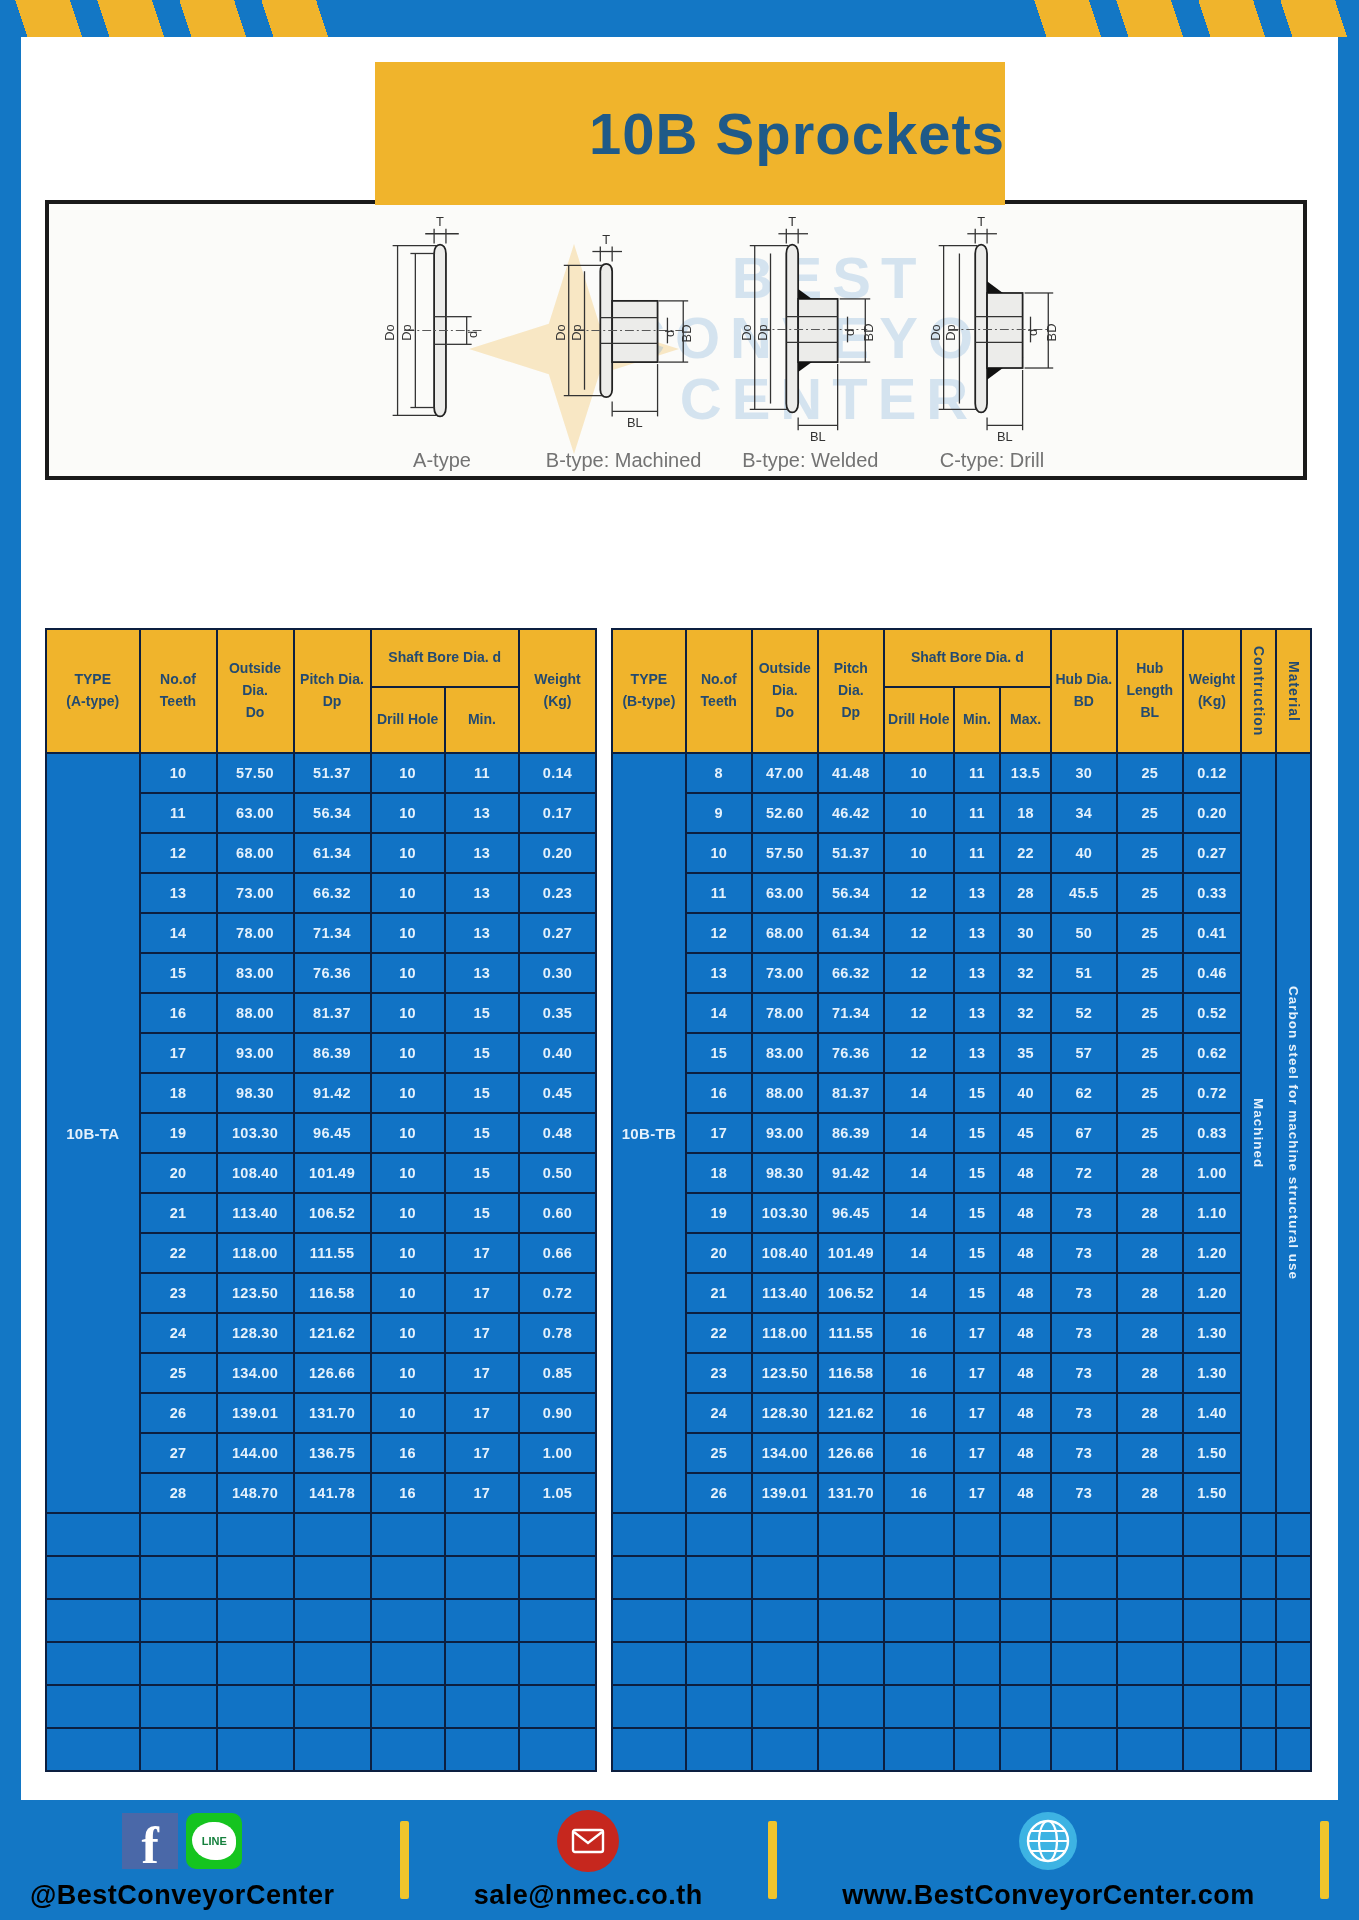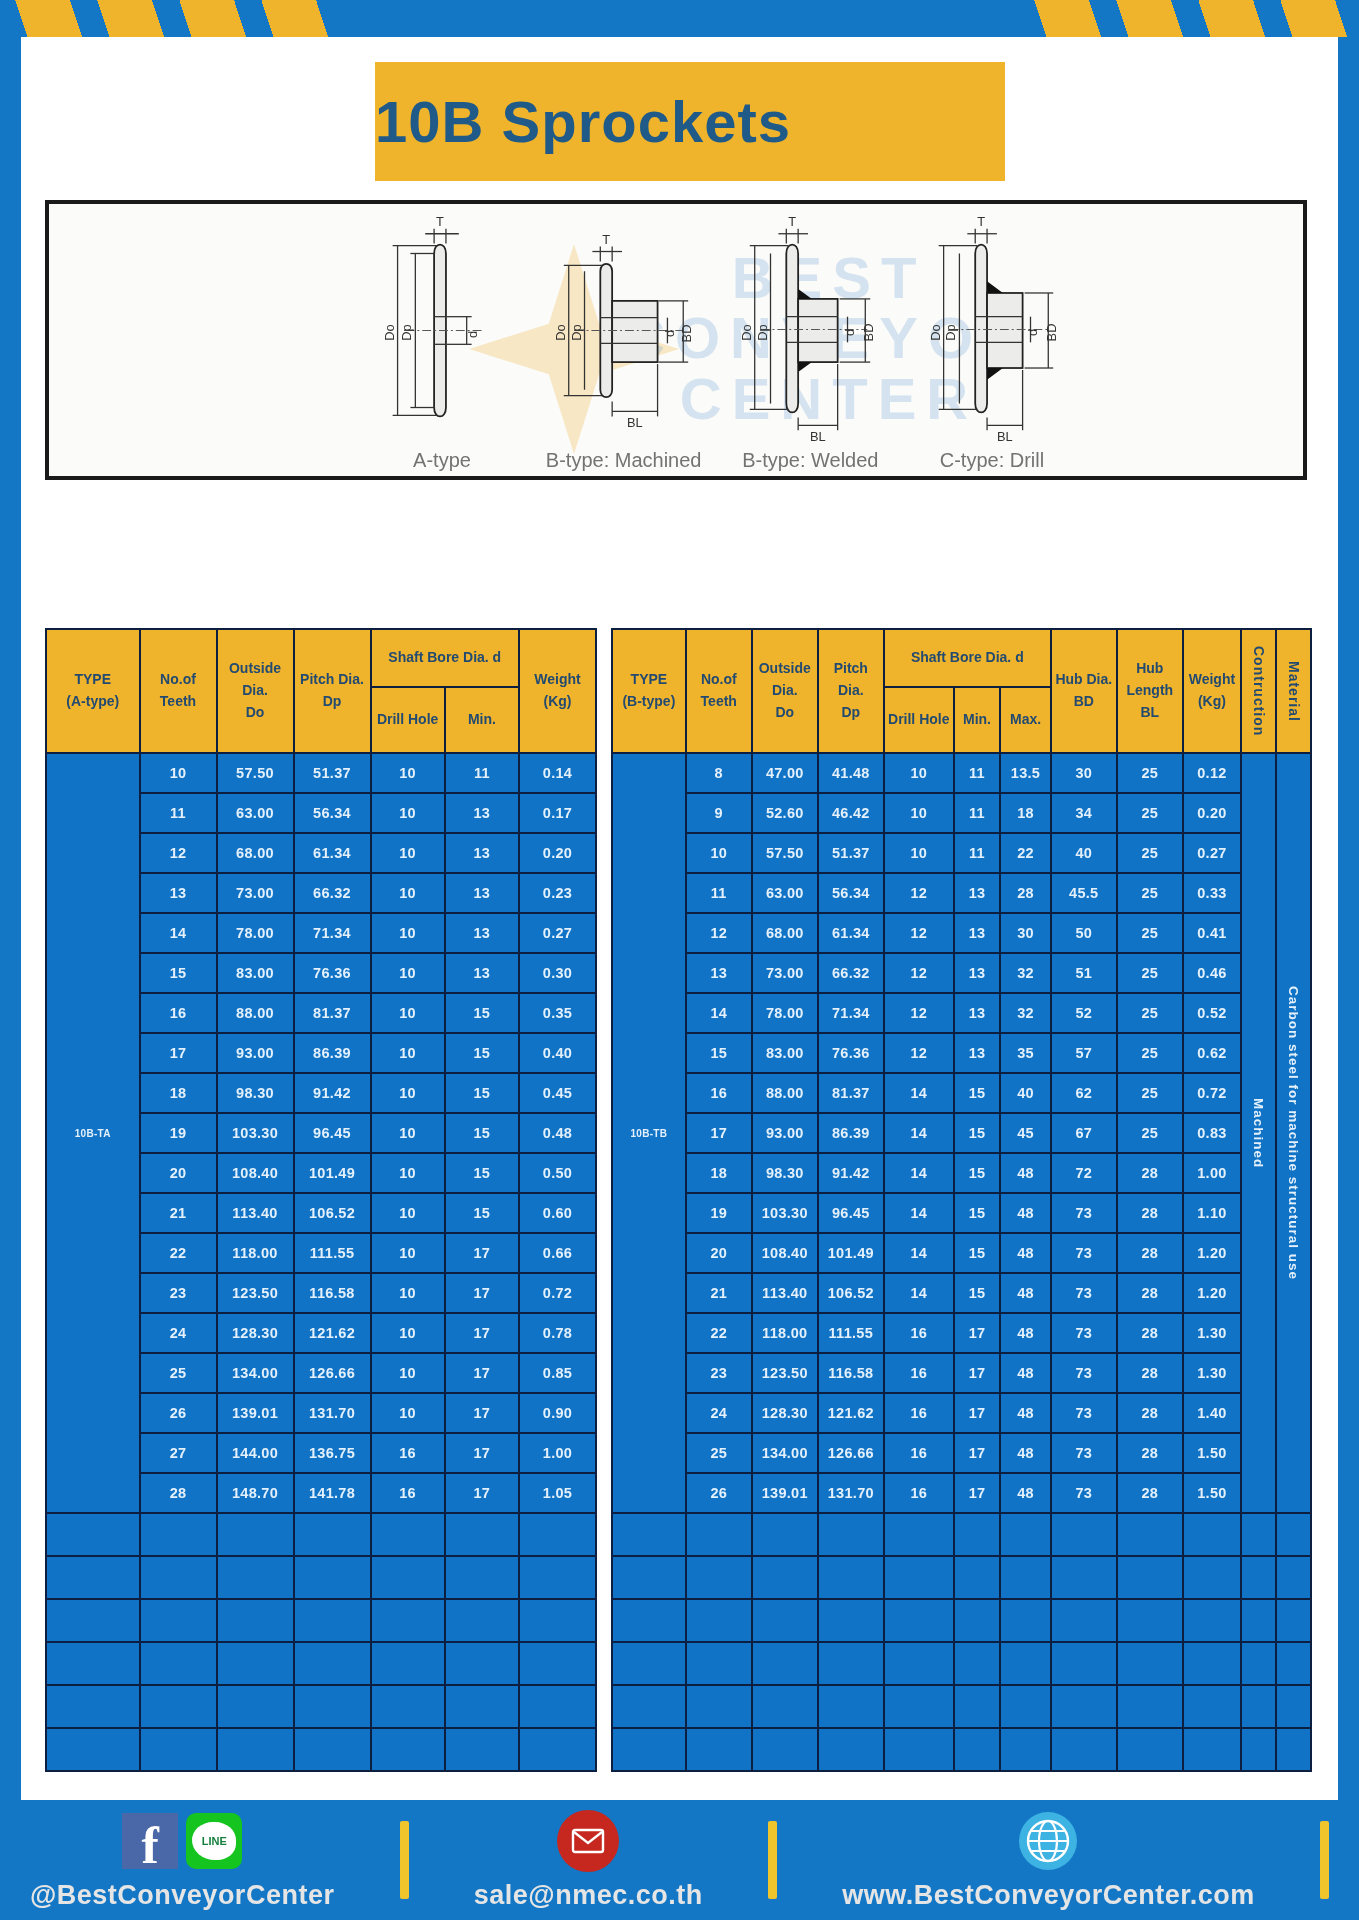--- a/index.html
+++ b/index.html
@@ -9,22 +9,22 @@
   }
   
   .edge{position:absolute;top:0;bottom:0;width:21px;background:#1377c5;z-index:5;}
   .edge.left{left:0}.edge.right{right:0}
   .top-bar{position:absolute;top:0;left:0;right:0;height:37px;background:#1377c5;z-index:6;}
   .top-bar .stripes{position:absolute;top:0;bottom:0;
     background:repeating-linear-gradient(72deg,#1377c5 0 26px,#f0b42c 26px 78px);}
   .top-bar .stripes.s-left{left:0;width:330px;}
   .top-bar .stripes.s-right{right:0;width:340px;}
   
-  .title-box{position:absolute;left:375px;top:62px;width:630px;height:119px;
-    background:#f0b42c;display:flex;align-items:center;justify-content:flex-start;z-index:4;}
+  .title-box{position:absolute;left:375px;top:62px;width:630px;height:143px;
+    background:#f0b42c;display:flex;align-items:center;justify-content:flex-end;z-index:4;}
   .title-box h1{margin:0;font-size:58px;font-weight:bold;color:#1f5a88;letter-spacing:1px;}
   
   .panel{position:absolute;left:45px;top:200px;width:1262px;height:280px;
     background:#fbfbf9;border:4px solid #1a1a1a;box-sizing:border-box;z-index:3;}
   .specs{position:absolute;left:28px;top:96px;color:#20618f;font-weight:bold;
     font-size:19px;line-height:28px;white-space:pre;}
   .specs div{white-space:pre;}
   .watermark{position:absolute;left:565px;top:44px;width:430px;text-align:center;
     font-weight:bold;font-size:58px;line-height:1.04;letter-spacing:10px;
     color:rgba(110,165,215,0.28);white-space:pre-line;z-index:0;pointer-events:none;}
@@ -48,32 +48,32 @@
   .tbl-b{width:701px;}
   th,td{border:2px solid #0c1f40;text-align:center;vertical-align:middle;
     overflow:hidden;padding:0 2px;box-sizing:border-box;}
   thead th{background:#f0b42c;color:#234a70;font-size:14px;font-weight:bold;
     white-space:pre-line;line-height:1.55;}
   thead tr.h1{height:58px;} thead tr.h2{height:66px;}
   tbody{background:#1173c5;}
   tbody tr{height:40px;}
   tbody tr.empty-row{height:43px;}
   tbody td{color:#e4f1fc;font-size:14.5px;font-weight:bold;letter-spacing:.3px;}
-  td.type-cell{font-size:10px;}
+  td.type-cell{font-size:15px;}
   th.vert-h{writing-mode:vertical-rl;text-orientation:mixed;letter-spacing:1px;padding:4px 0;}
   td.vert-val{writing-mode:vertical-rl;text-orientation:mixed;letter-spacing:1px;
     font-size:13.5px;white-space:nowrap;}
   
   .footer{position:absolute;left:0;right:0;bottom:0;height:120px;background:#1377c5;
     display:flex;align-items:stretch;justify-content:space-between;z-index:7;
     padding:0 30px;box-sizing:border-box;}
   .f-item{display:flex;flex-direction:column;align-items:center;justify-content:flex-end;
     padding-bottom:9px;}
   .f-icons{display:flex;gap:8px;align-items:center;margin-bottom:8px;height:62px;}
-  .f-label{color:#e5e5e5;font-weight:bold;font-size:27px;letter-spacing:.5px;white-space:nowrap;}
+  .f-label{color:#000000;font-weight:bold;font-size:27px;letter-spacing:.5px;white-space:nowrap;}
   .f-div{width:9px;height:78px;background:#f0c52c;align-self:center;border-radius:2px;}
   .icon-fb{width:56px;height:56px;background:#4a68a8;display:flex;align-items:flex-end;
     justify-content:center;}
   .icon-fb span{color:#fff;font-size:52px;font-weight:bold;font-family:"Liberation Serif",serif;
     line-height:.88;}
   .icon-line{width:56px;height:56px;background:#15c41f;border-radius:10px;display:flex;
     align-items:center;justify-content:center;}
   .icon-line .bubble{width:44px;height:38px;background:#fff;border-radius:50% 50% 45% 55%;
     display:flex;align-items:center;justify-content:center;color:#15803d;
     font-weight:bold;font-size:11px;}

